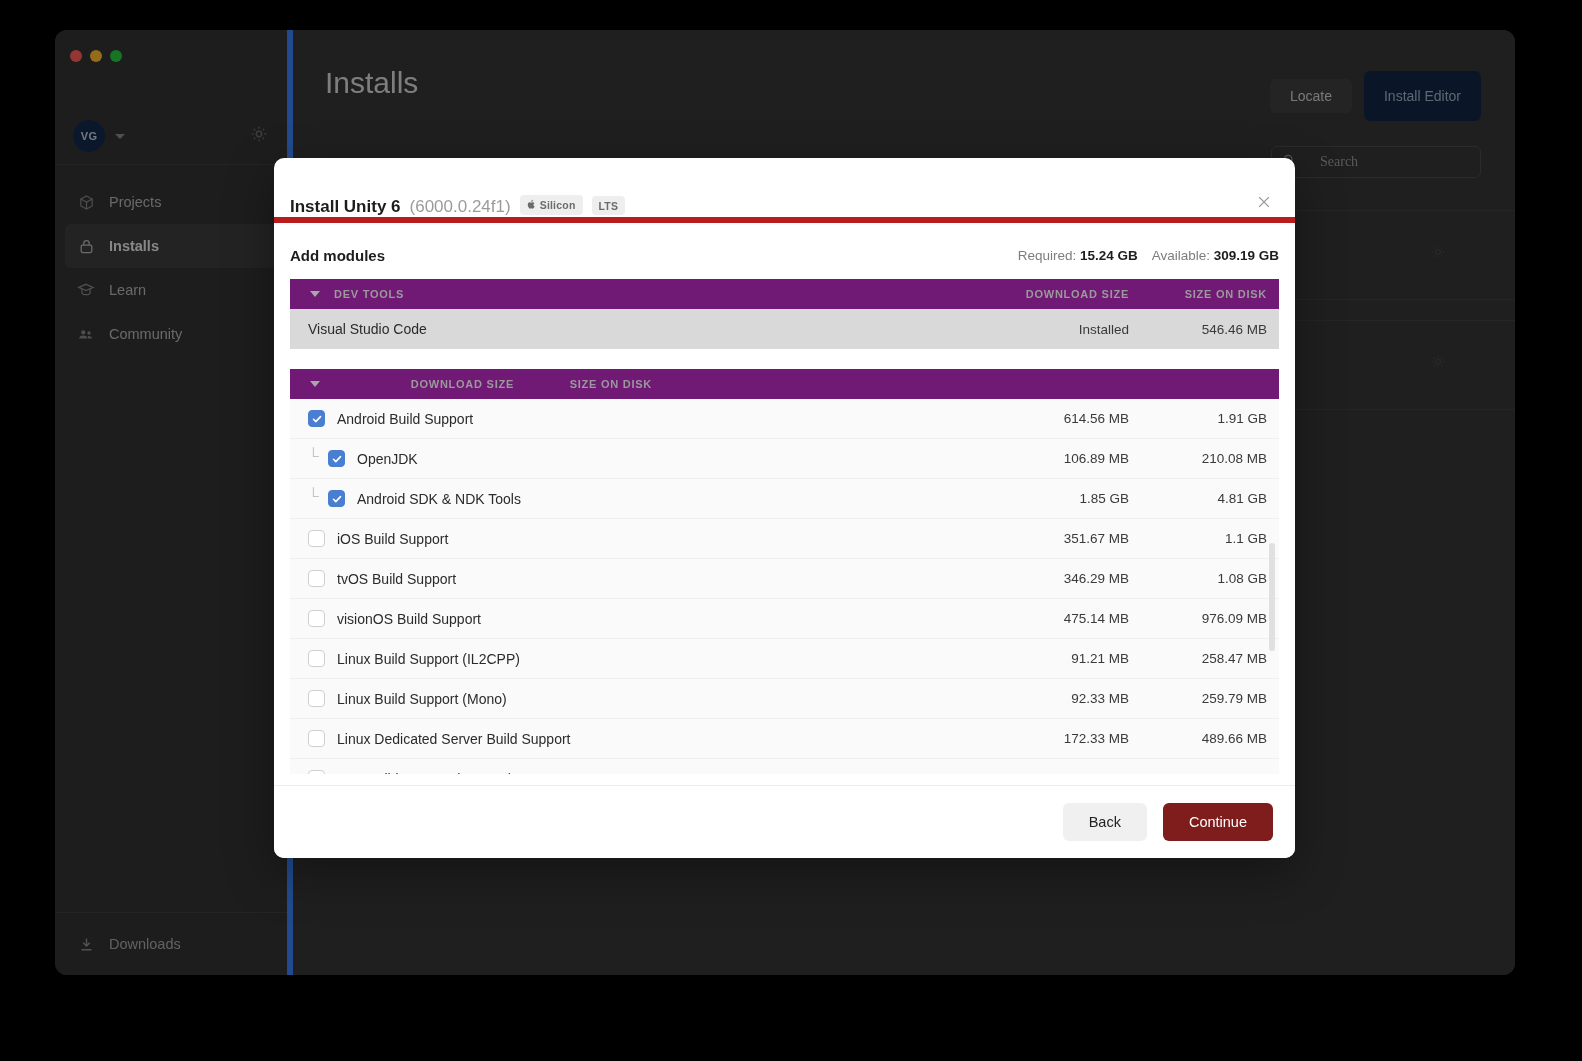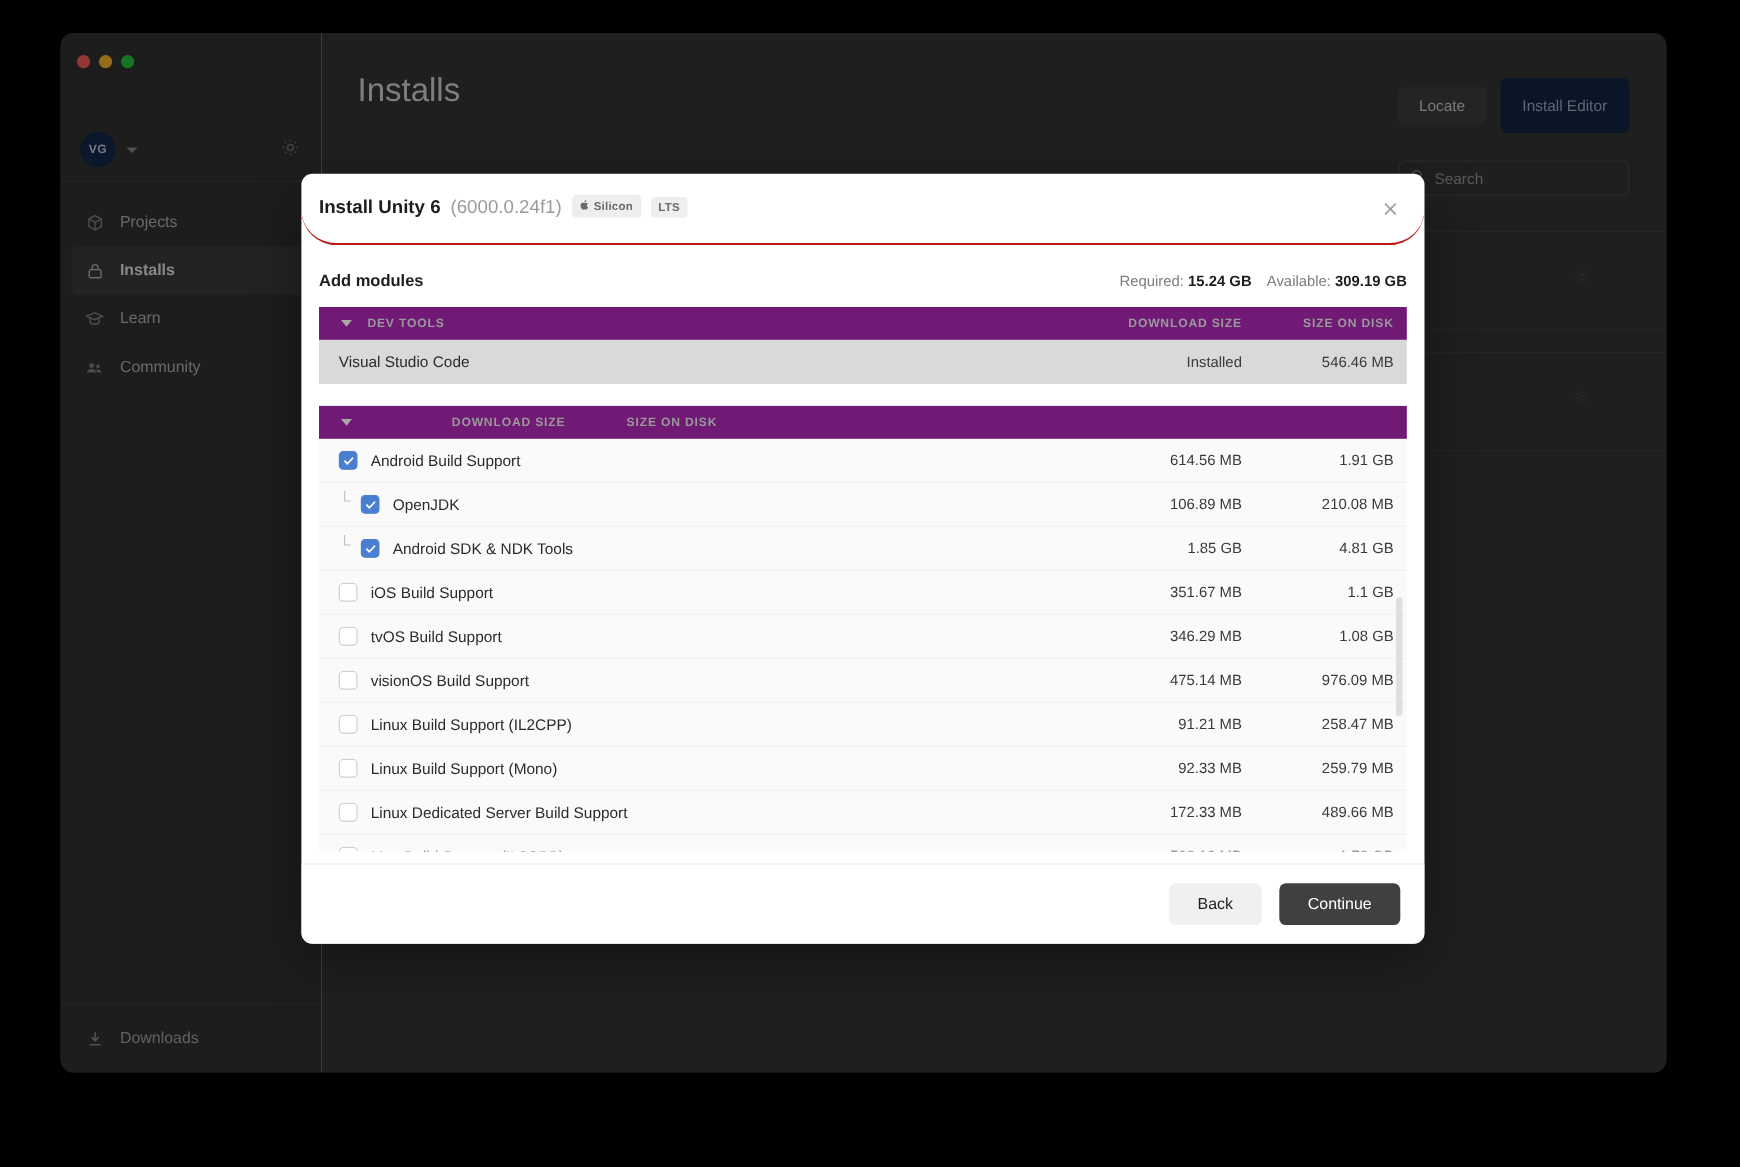--- a/index.html
+++ b/index.html
@@ -18,21 +18,21 @@
     background: #363636;
     border-radius: 12px;
     overflow: hidden;
     display: flex;
   }
 
   
   #sidebar {
     width: 238px; height: 100%;
     background: #333333;
-    border-right: 1px solid #3b82f6;
+    border-right: 6px solid #3b82f6;
     position: relative;
     flex: 0 0 238px;
   }
   .traffic {
     position: absolute; left: 15px; top: 20px;
     display: flex; gap: 8px;
   }
   .dot { width: 12px; height: 12px; border-radius: 50%; }
   .dot.red { background: #ff5f57; }
   .dot.yellow { background: #febc2e; }
@@ -109,21 +109,21 @@
     font-family: inherit; cursor: pointer;
   }
   #search-box {
     position: absolute; right: 34px; top: 116px;
     width: 210px; height: 32px;
     border: 1px solid #4a4a4a; border-radius: 6px;
     display: flex; align-items: center; gap: 8px; padding: 0 10px;
   }
   #search-box input {
     background: transparent; border: none; outline: none;
-    color: #a8a8a8; font-size: 14px; font-family: Liberation Sans, sans-serif; width: 100%;
+    color: #a8a8a8; font-size: 14px; font-family: Liberation Serif, serif; width: 100%; margin-left: 16px;
   }
   #search-box input::placeholder { color: #9a9a9a; }
   .bg-card {
     position: absolute; right: 0px;
     left: 32px;
     border-top: 1px solid #414141;
     border-bottom: 1px solid #414141;
     height: 90px;
   }
   #bg-card-1 { top: 180px; }
@@ -143,22 +143,22 @@
     background: #ffffff;
     border-radius: 10px;
     display: flex; flex-direction: column;
     overflow: hidden;
     box-shadow: 0 16px 48px rgba(0,0,0,.35);
   }
 
   
   #modal-header {
     height: 65px; flex: 0 0 65px;
-    border-bottom: 2px solid #b91c1c;
-    display: flex; align-items: center; padding: 0 16px 0 16px; border-radius: 32px;
+    border-bottom: 6px solid #b91c1c;
+    display: flex; align-items: flex-end; padding: 0 16px 0 16px;
   }
   #modal-title-wrap { display: flex; align-items: baseline; gap: 9px; }
   #modal-title { font-size: 17px; font-weight: bold; color: #1d1d1d; }
   #modal-version { font-size: 17px; color: #9b9b9b; }
   .badge {
     font-size: 10.5px; font-weight: bold; color: #6b6b6b;
     background: #eeeeee; border-radius: 4px;
     padding: 3.5px 7px; letter-spacing: .2px;
     display: inline-flex; align-items: center; gap: 4px;
     position: relative; top: -2px;
@@ -245,21 +245,21 @@
     border-top: 1px solid #ececec;
     display: flex; align-items: center; justify-content: flex-end;
     gap: 16px; padding-right: 22px; background: #fff;
   }
   #back-button {
     background: #f0f0f0; color: #222; border: none;
     border-radius: 6px; height: 38px; padding: 0 26px;
     font-size: 14.5px; font-family: inherit; cursor: pointer;
   }
   #continue-button {
-    background: #404040; color: #fff; border: none;
+    background: #7f1d1d; color: #fff; border: none;
     border-radius: 6px; height: 38px; padding: 0 26px;
     font-size: 14.5px; font-family: inherit; cursor: pointer;
   }
 </style>
 </head>
 <body>
 
 <div id="app-window">
 
   <div id="sidebar">

